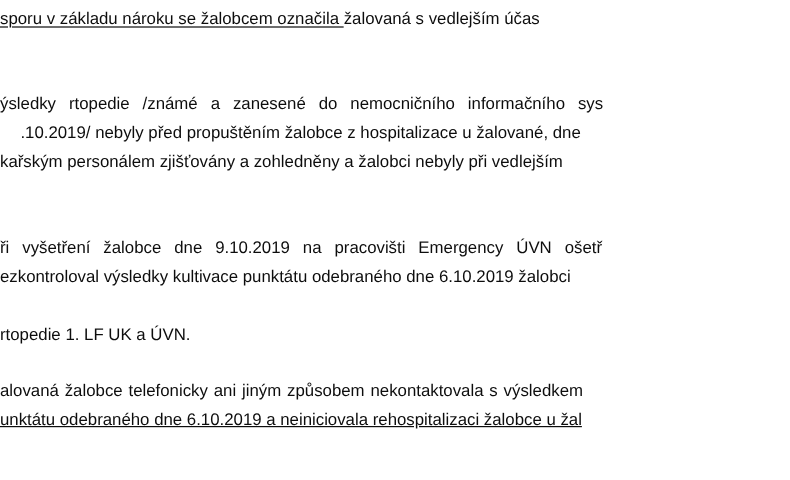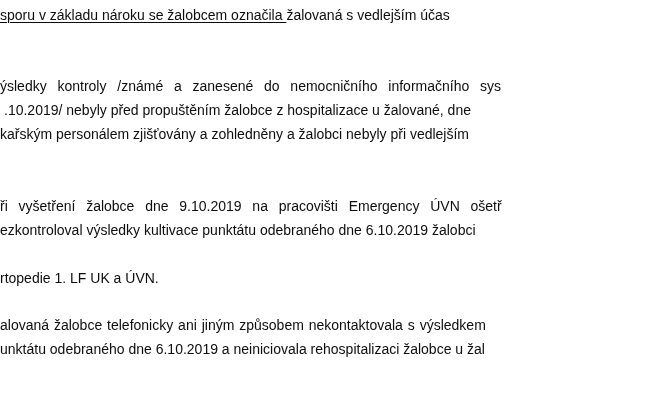--- a/index.html
+++ b/index.html
@@ -37,31 +37,31 @@
     }
   </style>
 </head>
 <body>
 
 <div class="page">
 
   <div class="line" style="left:0px; top:5px;"><span class="u">sporu v základu nároku se žalobcem označila </span><span>žalovaná s vedlejším účas</span></div>
 
 
-  <div class="line" style="left:0px; top:76px; word-spacing:1.5px;">ýsledky  kontroly  /známé  a  zanesené  do  nemocničního  informačního  sys</div>
+  <div class="line" style="left:0px; top:76px; word-spacing:1.5px;">ýsledky  rtopedie  /známé  a  zanesené  do  nemocničního  informačního  sys</div>
 
-  <div class="line" style="left:4px; top:100px;">.10.2019/ nebyly před propuštěním žalobce z hospitalizace u žalované, dne</div>
+  <div class="line" style="left:17px; top:100px;">.10.2019/ nebyly před propuštěním žalobce z hospitalizace u žalované, dne</div>
 
   <div class="line" style="left:0px; top:124px;">kařským personálem zjišťovány a zohledněny a žalobci nebyly při vedlejším</div>
 
 
   <div class="line" style="left:0px; top:196px; word-spacing:1.5px;">ři  vyšetření  žalobce  dne  9.10.2019  na  pracovišti  Emergency  ÚVN  ošetř</div>
 
   <div class="line" style="left:0px; top:220px;text-align:right;">ezkontroloval výsledky kultivace punktátu odebraného dne 6.10.2019 žalobci</div>
 
 
   <div class="line" style="left:0px; top:268px;text-align:center;">rtopedie 1. LF UK a ÚVN.</div>
 
   <div class="line" style="left:0px; top:315px; word-spacing:1px;">alovaná žalobce telefonicky ani jiným způsobem nekontaktovala s výsledkem</div>
 
-  <div class="line" style="left:0px; top:339px;">unktátu odebraného dne 6.10.2019 a neiniciovala rehospitalizaci žalobce u žal</div>
+  <div class="line" style="left:0px; top:339px;text-decoration:underline;">unktátu odebraného dne 6.10.2019 a neiniciovala rehospitalizaci žalobce u žal</div>
 
 </div>
 
 </body></html>

